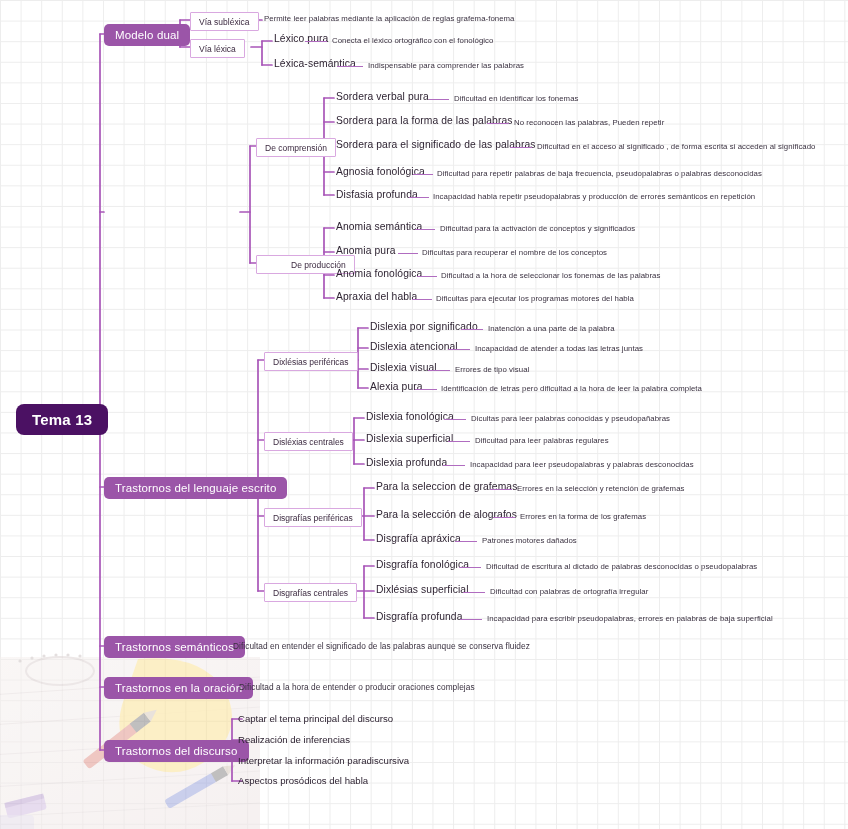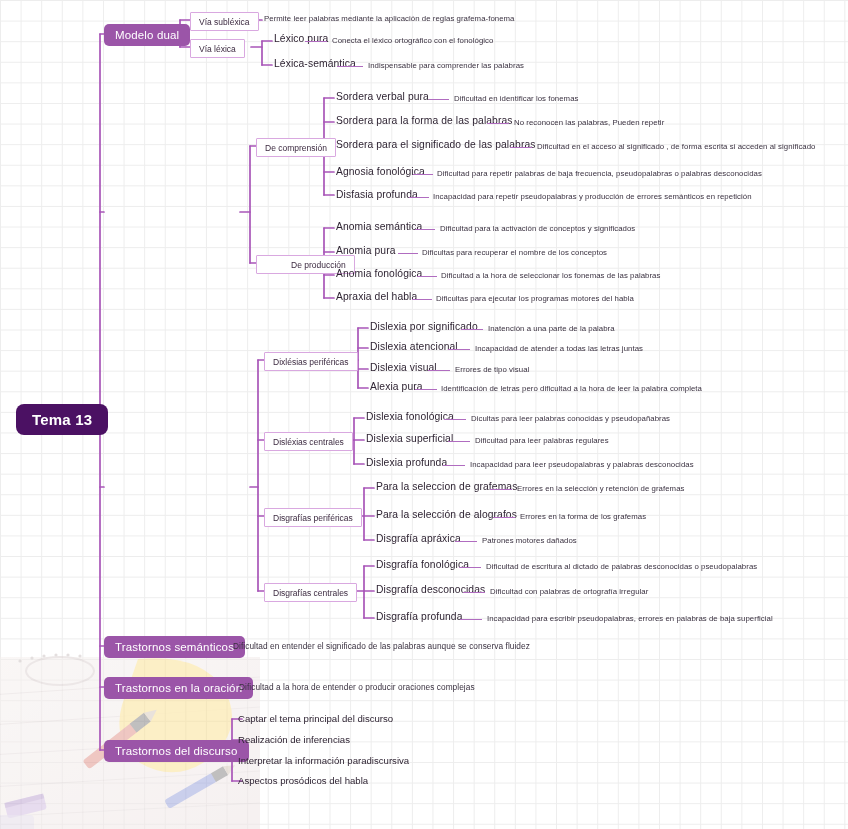--- a/index.html
+++ b/index.html
@@ -199,20 +199,21 @@
       <path d="M232 719 H242"></path>
       <path d="M232 740 H242"></path>
       <path d="M232 761 H242"></path>
       <path d="M232 781 H242"></path>
     </g>
   </svg>
 
   <div class="node root" style="left:16px; top:404px;">Tema 13</div>
 
   <div class="node lvl1" style="left:104px; top:24px;">Modelo dual</div>
+  <div class="node lvl1" style="left:104px; top:477px;">Trastornos del lenguaje escrito</div>
   <div class="node lvl1" style="left:104px; top:636px;">Trastornos semánticos</div>
   <div class="node lvl1" style="left:104px; top:677px;">Trastornos en la oración</div>
   <div class="node lvl1" style="left:104px; top:740px;">Trastornos del discurso</div>
 
   <div class="node lvl2" style="left:190px; top:12px;">Vía subléxica</div>
   <div class="node lvl2" style="left:190px; top:39px;">Vía léxica</div>
 
   <div class="node lvl2" style="left:256px; top:138px;">De comprensión</div>
   <div class="node lvl2" style="left:256px; top:255px;padding-left:34px;">De producción</div>
 
@@ -242,21 +243,21 @@
   <div class="node lvl3" style="left:336px; top:139px;">Sordera para el significado de las palabras</div>
   <div class="dash" style="left:510px; top:147px; width:22px;"></div>
   <div class="node lvl4" style="left:537px; top:142px;">Dificultad en el acceso al significado , de forma escrita si acceden al significado</div>
 
   <div class="node lvl3" style="left:336px; top:166px;">Agnosia fonológica</div>
   <div class="dash" style="left:413px; top:174px; width:20px;"></div>
   <div class="node lvl4" style="left:437px; top:169px;">Dificultad para repetir palabras de baja frecuencia, pseudopalabras o palabras desconocidas</div>
 
   <div class="node lvl3" style="left:336px; top:189px;">Disfasia profunda</div>
   <div class="dash" style="left:409px; top:197px; width:20px;"></div>
-  <div class="node lvl4" style="left:433px; top:192px;">Incapacidad para repetir pseudopalabras y producción de errores semánticos en repetición</div>
+  <div class="node lvl4" style="left:433px; top:192px;">Incapacidad habla repetir pseudopalabras y producción de errores semánticos en repetición</div>
 
   <div class="node lvl3" style="left:336px; top:221px;">Anomia semántica</div>
   <div class="dash" style="left:415px; top:229px; width:20px;"></div>
   <div class="node lvl4" style="left:440px; top:224px;">Dificultad para la activación de conceptos y significados</div>
 
   <div class="node lvl3" style="left:336px; top:245px;">Anomia pura</div>
   <div class="dash" style="left:398px; top:253px; width:20px;"></div>
   <div class="node lvl4" style="left:422px; top:248px;">Dificultas para recuperar el nombre de los conceptos</div>
 
   <div class="node lvl3" style="left:336px; top:268px;">Anomia fonológica</div>
@@ -304,21 +305,21 @@
   <div class="node lvl4" style="left:520px; top:512px;">Errores en la forma de los grafemas</div>
 
   <div class="node lvl3" style="left:376px; top:533px;">Disgrafía apráxica</div>
   <div class="dash" style="left:455px; top:541px; width:22px;"></div>
   <div class="node lvl4" style="left:482px; top:536px;">Patrones motores dañados</div>
 
   <div class="node lvl3" style="left:376px; top:559px;">Disgrafía fonológica</div>
   <div class="dash" style="left:459px; top:567px; width:22px;"></div>
   <div class="node lvl4" style="left:486px; top:562px;">Dificultad de escritura al dictado de palabras desconocidas o pseudopalabras</div>
 
-  <div class="node lvl3" style="left:376px; top:584px;">Disgrafía desconocidas</div>
+  <div class="node lvl3" style="left:376px; top:584px;">Dixlésias superficial</div>
   <div class="dash" style="left:463px; top:592px; width:22px;"></div>
   <div class="node lvl4" style="left:490px; top:587px;">Dificultad con palabras de ortografía irregular</div>
 
   <div class="node lvl3" style="left:376px; top:611px;">Disgrafía profunda</div>
   <div class="dash" style="left:460px; top:619px; width:22px;"></div>
   <div class="node lvl4" style="left:487px; top:614px;">Incapacidad para escribir pseudopalabras, errores en palabras de baja superficial</div>
 
   <div class="node lvl4" style="left:233px; top:641px; font-size:8.3px;">Dificultad en entender el significado de las palabras aunque se conserva fluidez</div>
   <div class="node lvl4" style="left:239px; top:682px; font-size:8.3px;">Dificultad a la hora de entender o producir oraciones complejas</div>
 

